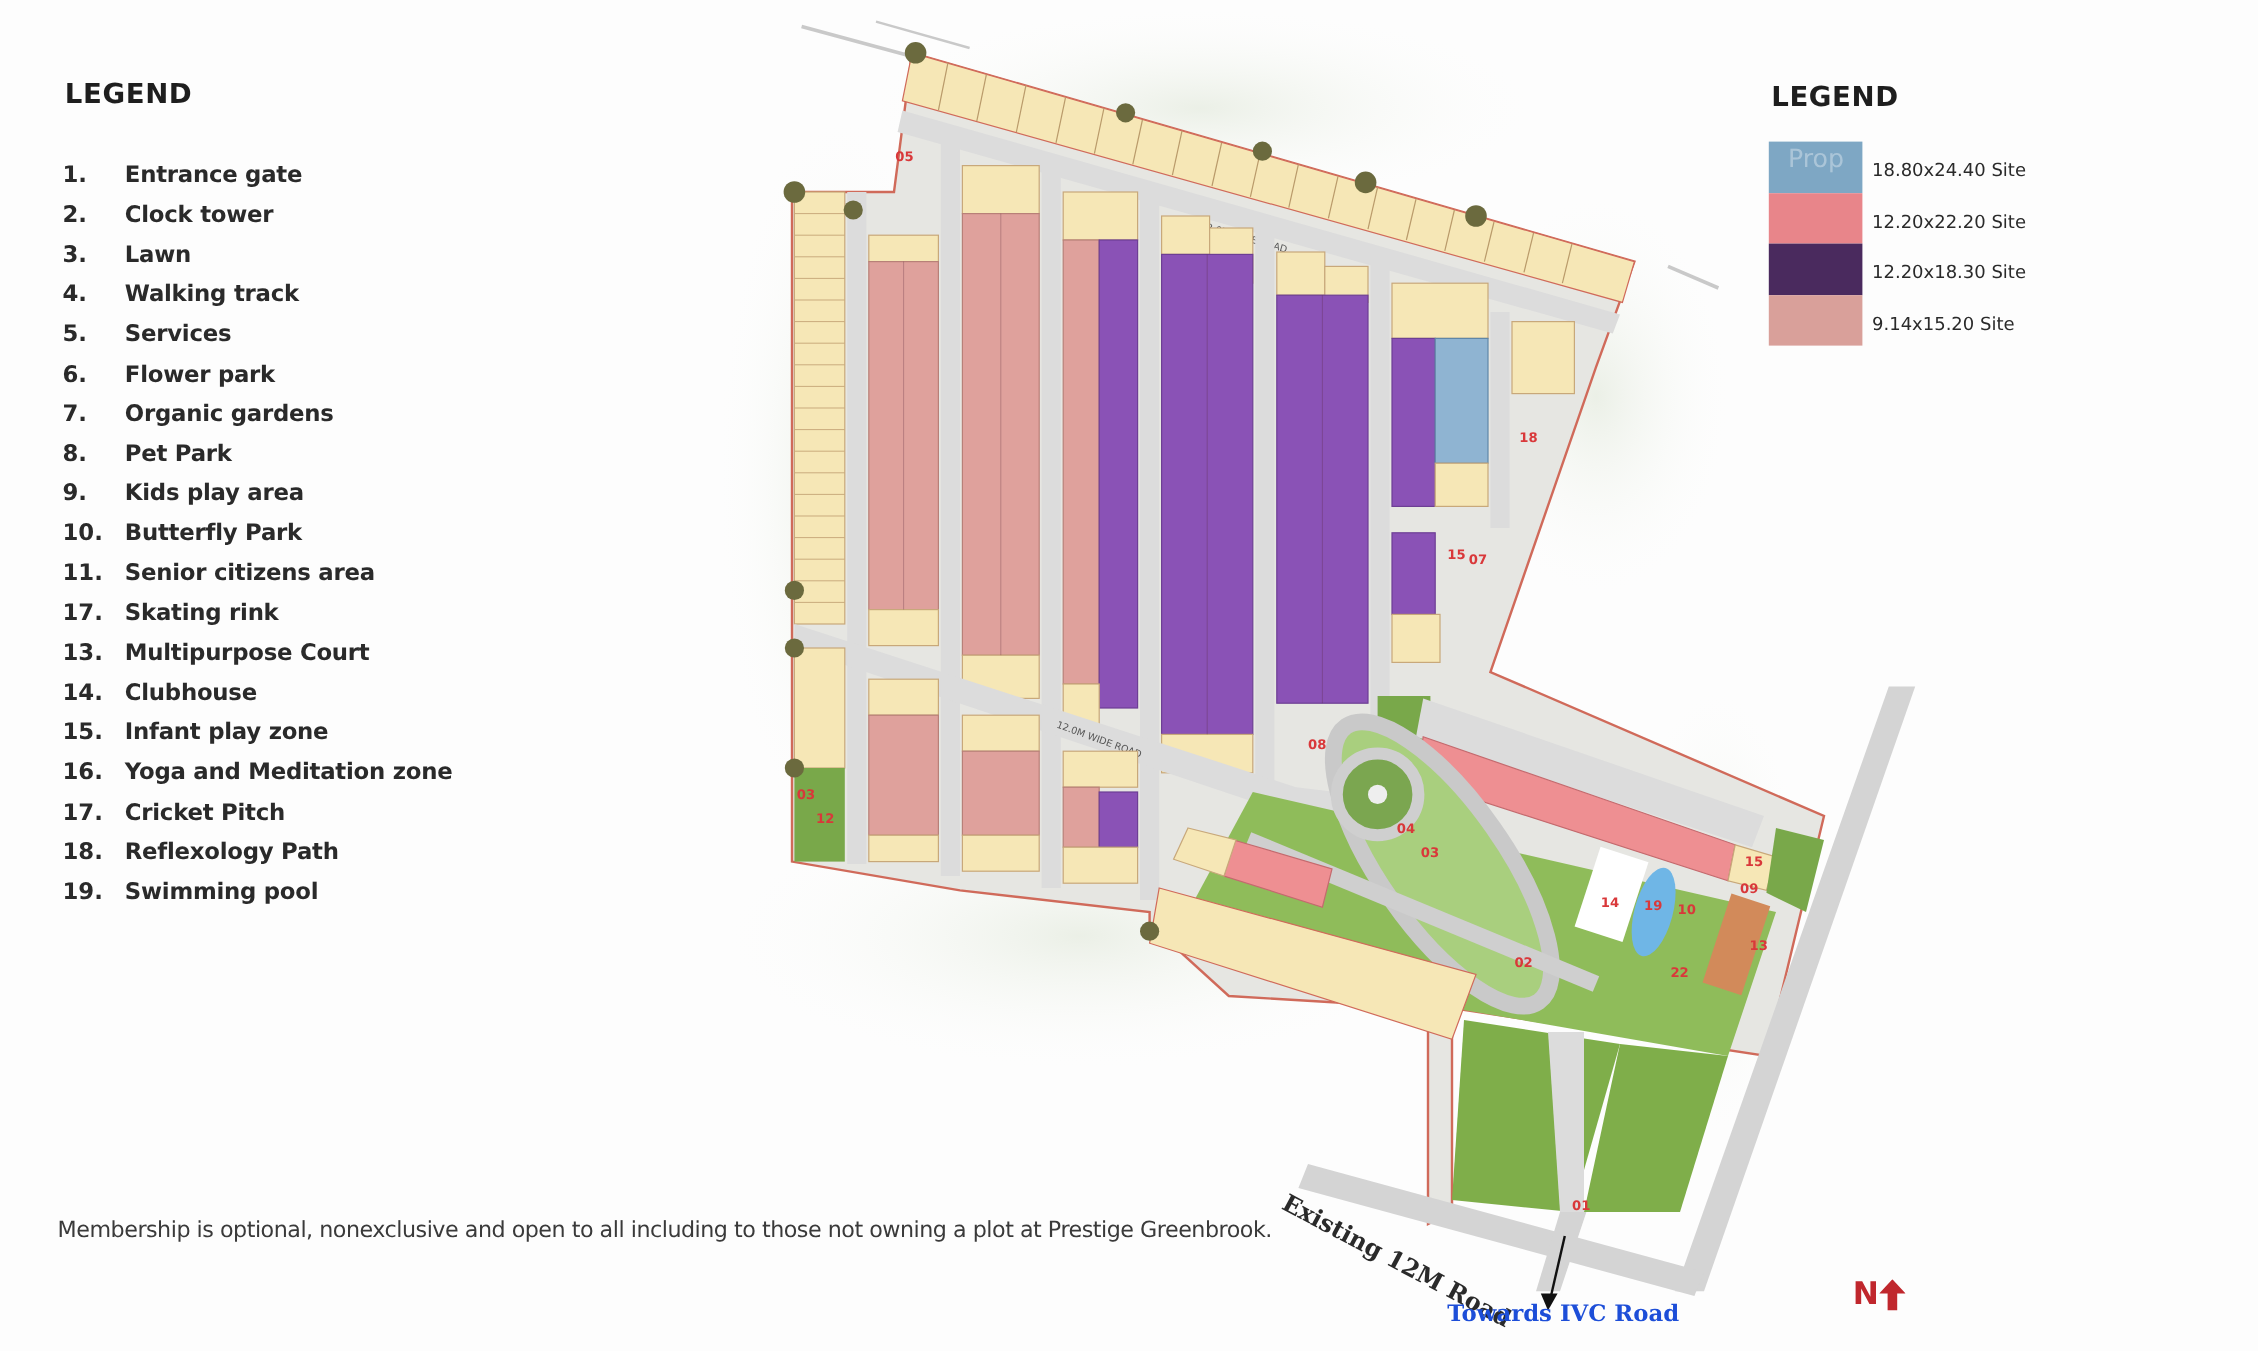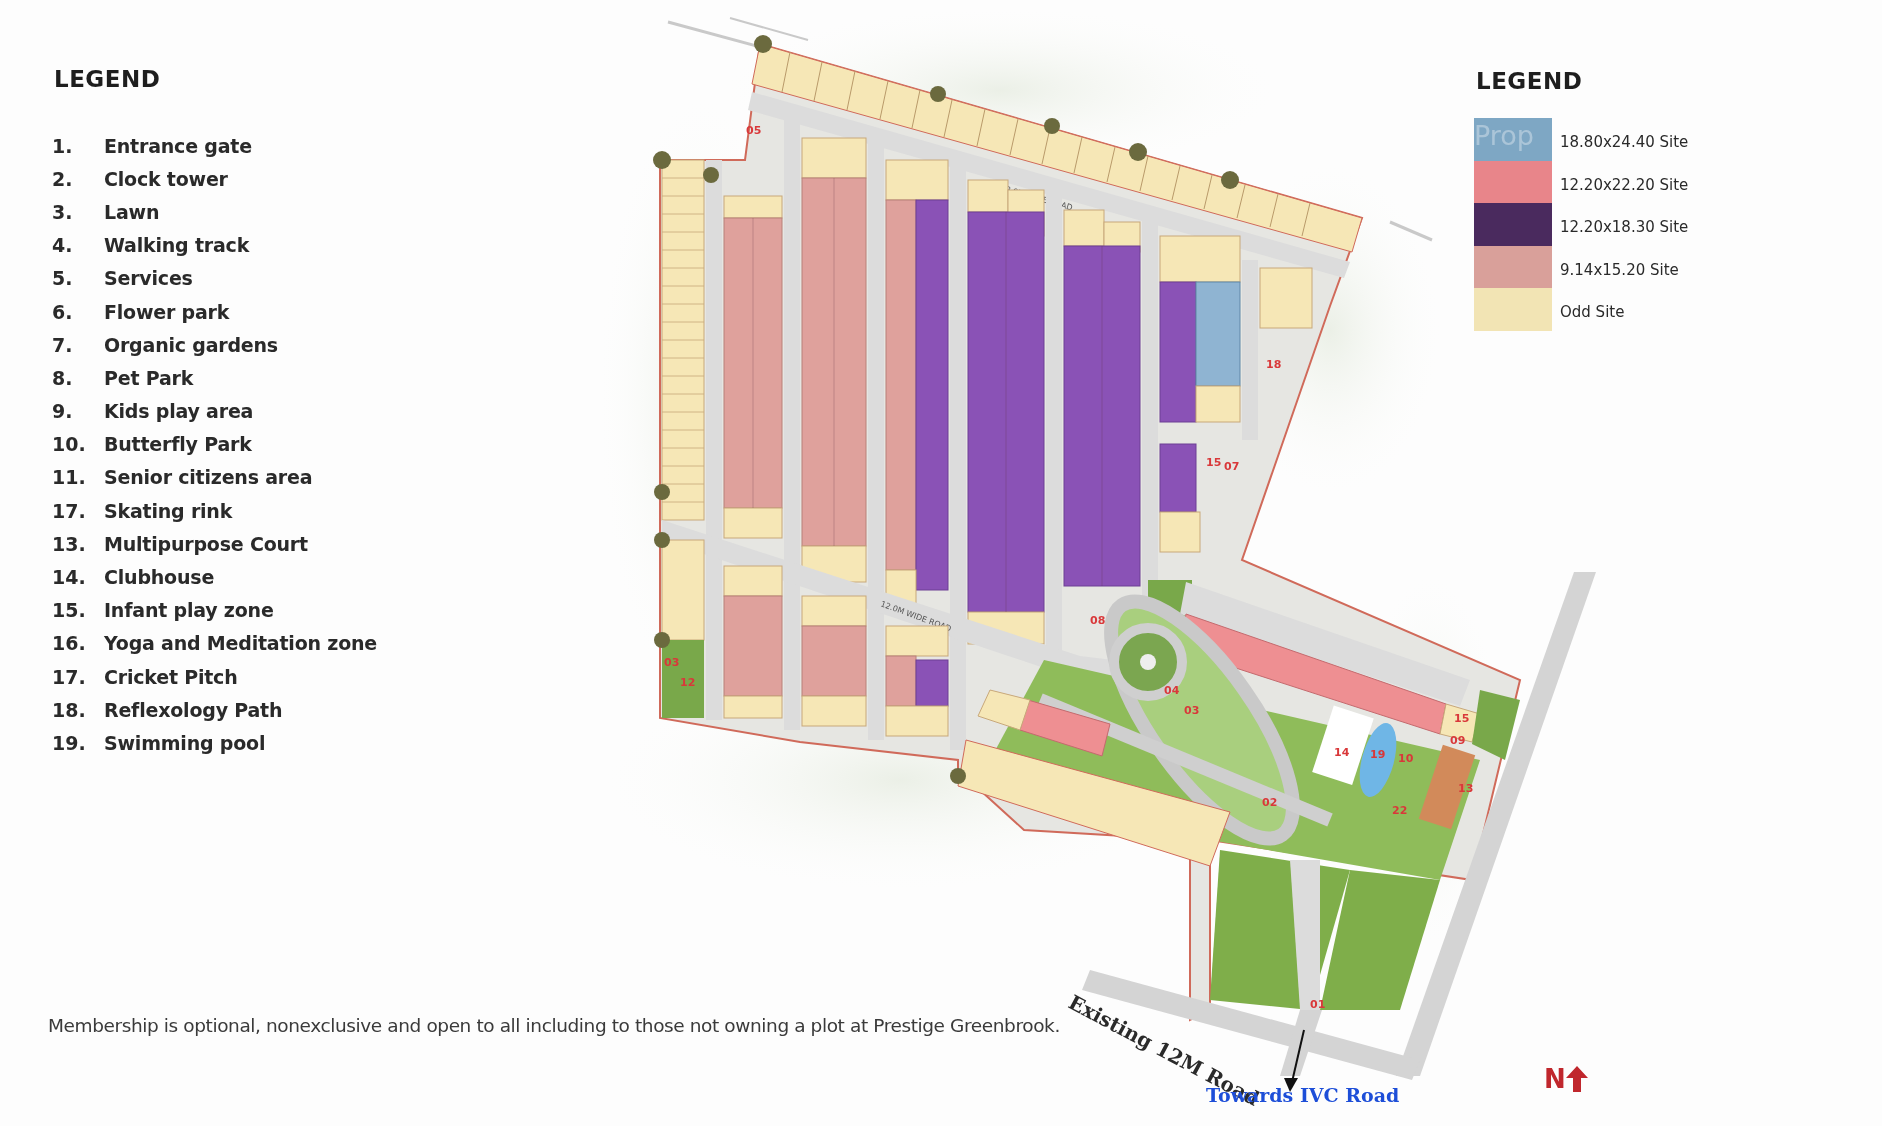--- a/index.html
+++ b/index.html
@@ -7,21 +7,21 @@
   .legend-left { position:absolute; left:52px; top:66px; width:420px; }
   .legend-title { font-weight:bold; font-size:23px; letter-spacing:0.5px; margin:0 0 37px 2px; }
   .amenity-list { list-style:none; margin:0; padding:0; }
   .amenity-item { display:flex; height:33.2px; align-items:center; font-size:19px; }
   .amenity-num { width:52px; font-weight:600; color:#2a2a2a; }
   .amenity-label { font-weight:600; color:#2a2a2a; letter-spacing:-0.2px; }
   .legend-right { position:absolute; left:1474px; top:68px; width:330px; }
   .legend-right .legend-title { margin-bottom:24px; }
   .site-row { display:flex; align-items:center; height:42.5px; }
   .swatch { width:78px; height:42.5px; position:relative; overflow:hidden; }
-  .swatch-watermark { position:absolute; left:0; top:2px; font-size:27px; color:rgba(255,255,255,0.35); }
+  .swatch-watermark { position:absolute; left:16px; top:2px; font-size:21px; color:rgba(255,255,255,0.35); }
   .site-label { margin-left:8px; font-size:15px; color:#2a2a2a; padding-top:6px; }
   .disclaimer { position:absolute; left:48px; top:1014px; width:1080px; font-size:18.5px; line-height:24px; color:#3a3a3a; letter-spacing:-0.4px; }
   .map { position:absolute; left:0; top:0; }
   .north { position:absolute; left:1544px; top:1064px; display:flex; align-items:center; color:#c0272d; font-weight:bold; font-size:26px; }
   .towards { position:absolute; left:1206px; top:1084px; font-family:"DejaVu Serif", serif; font-weight:bold; font-size:19px; color:#1d4ed8; }
   .existing-road { position:absolute; left:1076px; top:990px; font-family:"DejaVu Serif", serif; font-weight:bold; font-size:20px; color:#2a2a2a; transform:rotate(28deg); transform-origin:left top; white-space:nowrap; }
 </style>
 </head>
 <body>
 
@@ -347,24 +347,20 @@
     <span class="site-label">12.20x22.20 Site</span>
   </div>
   <div class="site-row">
     <div class="swatch" style="background:#4a2a5e"></div>
     <span class="site-label">12.20x18.30 Site</span>
   </div>
   <div class="site-row">
     <div class="swatch" style="background:#d9a09a"></div>
     <span class="site-label">9.14x15.20 Site</span>
   </div>
-  <div class="site-row">
-    <div class="swatch" style="background:#f2e4b4"></div>
-    <span class="site-label">Odd Site</span>
-  </div>
 </div>
 
 <div class="existing-road">Existing 12M Road</div>
 <div class="towards">Towards IVC Road</div>
 
 <div class="north">
   <span>N</span>
   <svg width="22" height="26" viewBox="0 0 22 26">
       <polygon points="11,0 22,12 15,12 15,26 7,26 7,12 0,12" fill="#c0272d"></polygon>
     </svg>

